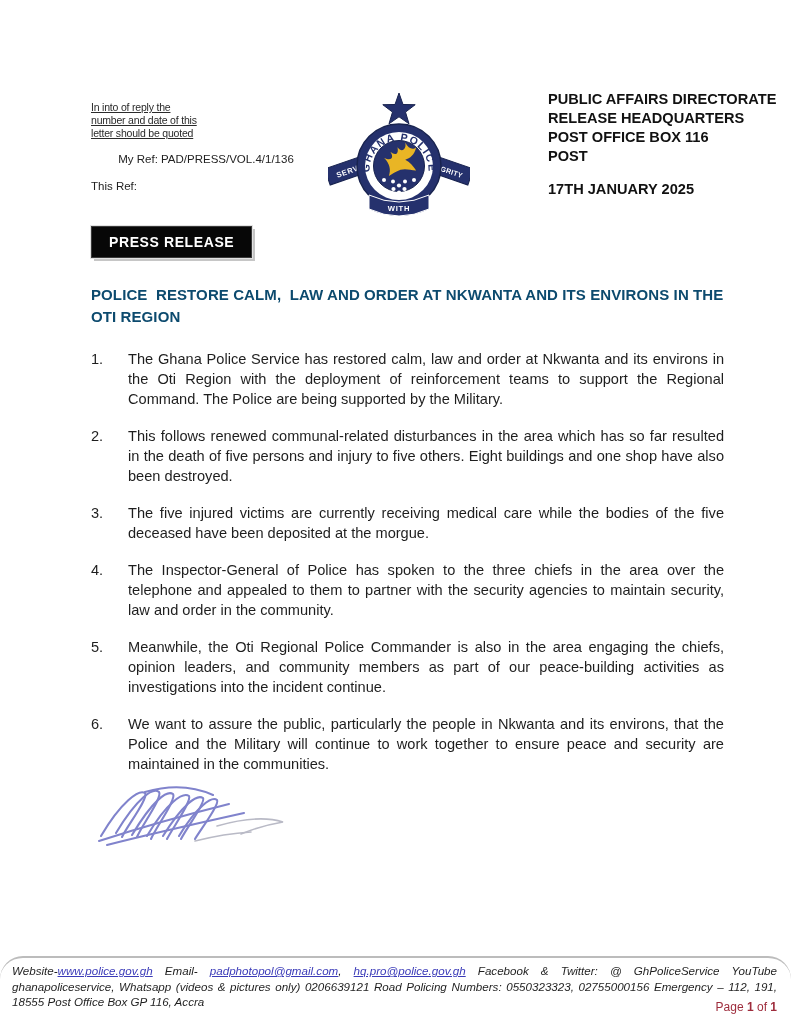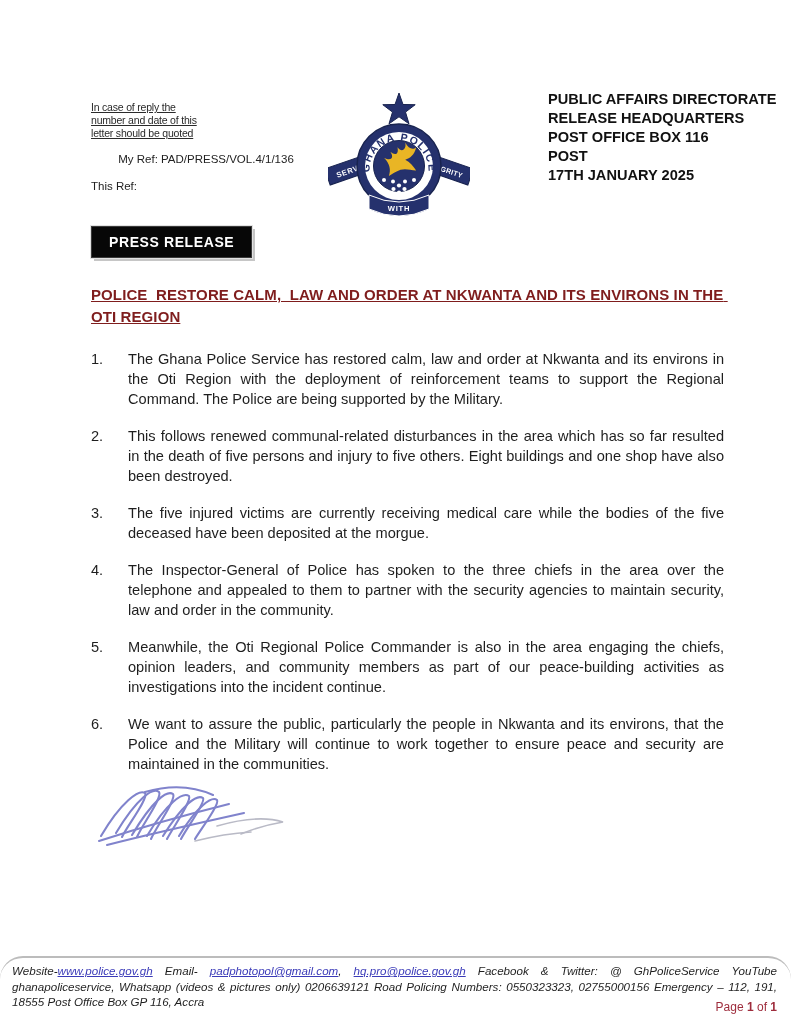--- a/index.html
+++ b/index.html
@@ -10,34 +10,34 @@
     font-family:"Liberation Sans", sans-serif;
     overflow:hidden;
   }
   
   .lh-left { position:absolute; left:91px; top:101px; width:230px; }
   .reply-note div { font-size:10.5px; line-height:13px; text-decoration:underline; color:#2a2a2a; letter-spacing:-0.2px; }
   .my-ref { margin-top:13px; font-size:11.5px; color:#222;text-align:center; }
   .your-ref { margin-top:15px; font-size:11.5px; color:#222; }
   .crest { position:absolute; left:328px; top:92px; }
   .lh-right { position:absolute; left:548px; top:90px; font-weight:bold; font-size:14.6px; line-height:19px; color:#111; }
-  .lh-date { font-weight:bold; font-size:14.6px; color:#111; }
+  .lh-date { margin-top:14px; font-weight:bold; font-size:14.6px; color:#111; }
   
   .press-box {
     position:absolute; left:91px; top:226px;
     background:#070707; color:#fff;
     border:1px solid #3a3a3a; outline:1px solid #e2e2e2;
     box-shadow:3px 3px 0 #c6c6c6;
     padding:7px 17px; font-weight:bold; font-size:14px; letter-spacing:0.6px;
   }
   
   .content { position:absolute; left:91px; top:284px; width:633px; }
   .headline {
     margin:0 0 21px 0; font-size:15px; font-weight:bold; line-height:22px;
-    text-decoration:underline; white-space:pre-wrap; color:#7f1d1d; letter-spacing:0.1px;
+    white-space:pre-wrap; color:#0c4a6e; letter-spacing:0.1px;
   }
   .para { display:flex; margin-bottom:17px; font-size:14.6px; line-height:20px; color:#1e1e1e; }
   .para-num { width:37px; flex:none; }
   .para-text { flex:1; text-align:justify; }
   
   .sig-image { position:absolute; left:95px; top:784px; }
   .sig-block { position:absolute; left:91px; top:851px; font-weight:bold; font-size:15px; line-height:23px; color:#111; }
   
   .footer {
     position:absolute; left:0; top:956px; width:791px; height:68px;
@@ -54,21 +54,21 @@
   }
   .page-num b { font-weight:bold; }
 </style>
 </head>
 <body>
 
 <div class="page">
 
   <div class="lh-left">
     <div class="reply-note">
-      <div>In case  of reply the</div>
+      <div>In into  of reply the</div>
       <div>number and date of this</div>
       <div>letter  should  be quoted</div>
     </div>
     <div class="my-ref">My Ref: PAD/PRESS/VOL.4/1/136</div>
     <div class="your-ref">This Ref:</div>
   </div>
 
   <div class="crest">
     <svg width="142" height="136" viewBox="0 0 142 136">
 

